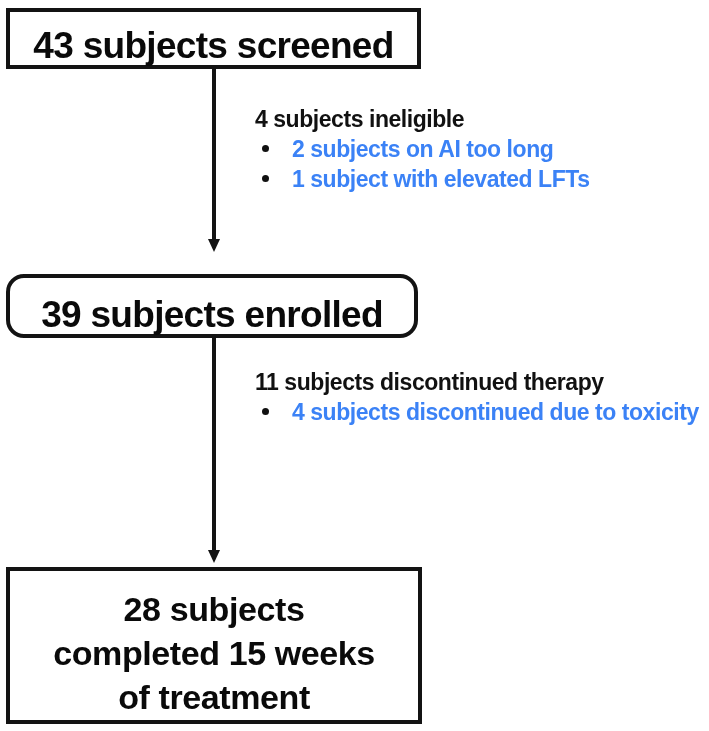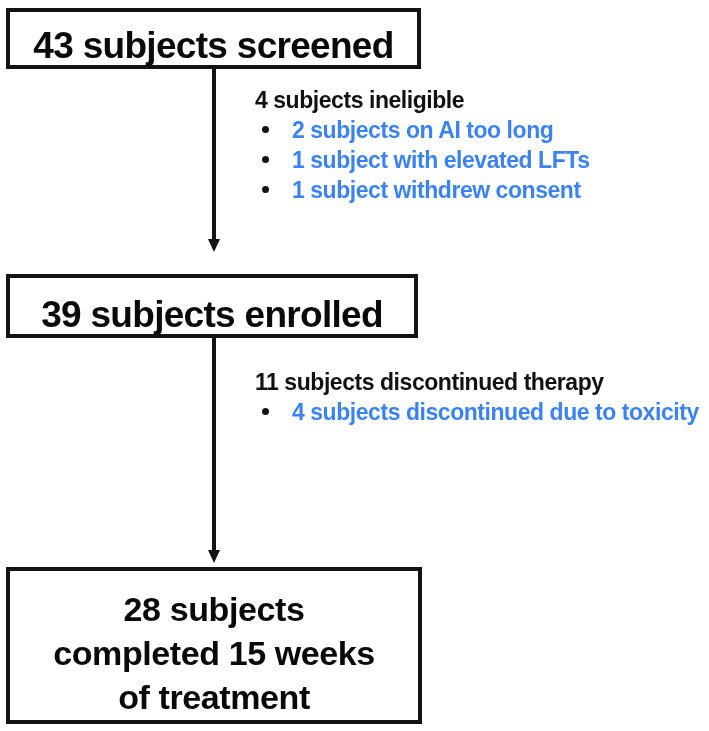--- a/index.html
+++ b/index.html
@@ -32,21 +32,21 @@
   .flow-box .box-text {
     font-weight: 700;
     font-size: 37px;
     line-height: 1.06;
     letter-spacing: -0.7px;
     white-space: pre-line;
     color: #0a0a0a;
   }
 
   #box-screened { left: 6px;  top: 8px;   width: 415px; height: 61px; }
-  #box-enrolled { left: 6px;  top: 274px; width: 412px; height: 64px; }
+  #box-enrolled { left: 6px;  top: 274px; width: 412px; height: 64px; border-radius: 18px; }
   #box-completed{ left: 6px;  top: 567px; width: 416px; height: 157px; }
 
   #box-completed .box-text {
     font-size: 34px;
     line-height: 1.29;
     letter-spacing: -0.4px;
     margin-top: 48px;
   }
 
   
@@ -105,21 +105,21 @@
   }
   .annotation .ann-bullet {
     position: absolute;
     left: 7px;
     top: 11px;
     width: 7px;
     height: 7px;
     border-radius: 50%;
     background: #111111;
   }
-  #annotation-ineligible   { top: 85px; }
+  #annotation-ineligible   { top: 104px; }
   #annotation-discontinued { top: 367px; }
 </style>
 </head>
 <body>
 
 <div id="canvas">
 
   <div class="flow-box" id="box-screened">
     <span class="box-text">43 subjects screened</span>
   </div>
@@ -132,24 +132,20 @@
   <div class="annotation" id="annotation-ineligible">
     <div class="ann-head">4 subjects ineligible</div>
     <ul class="ann-list">
       <li class="ann-item">
         <span class="ann-bullet"></span>
         <span>2 subjects on AI too long</span>
       </li>
       <li class="ann-item">
         <span class="ann-bullet"></span>
         <span>1 subject with elevated LFTs</span>
-      </li>
-      <li class="ann-item">
-        <span class="ann-bullet"></span>
-        <span>1 subject withdrew consent</span>
       </li>
     </ul>
   </div>
 
   <div class="flow-box" id="box-enrolled">
     <span class="box-text">39 subjects enrolled</span>
   </div>
 
   <div class="arrow" id="arrow-2">
     <div class="shaft"></div>

